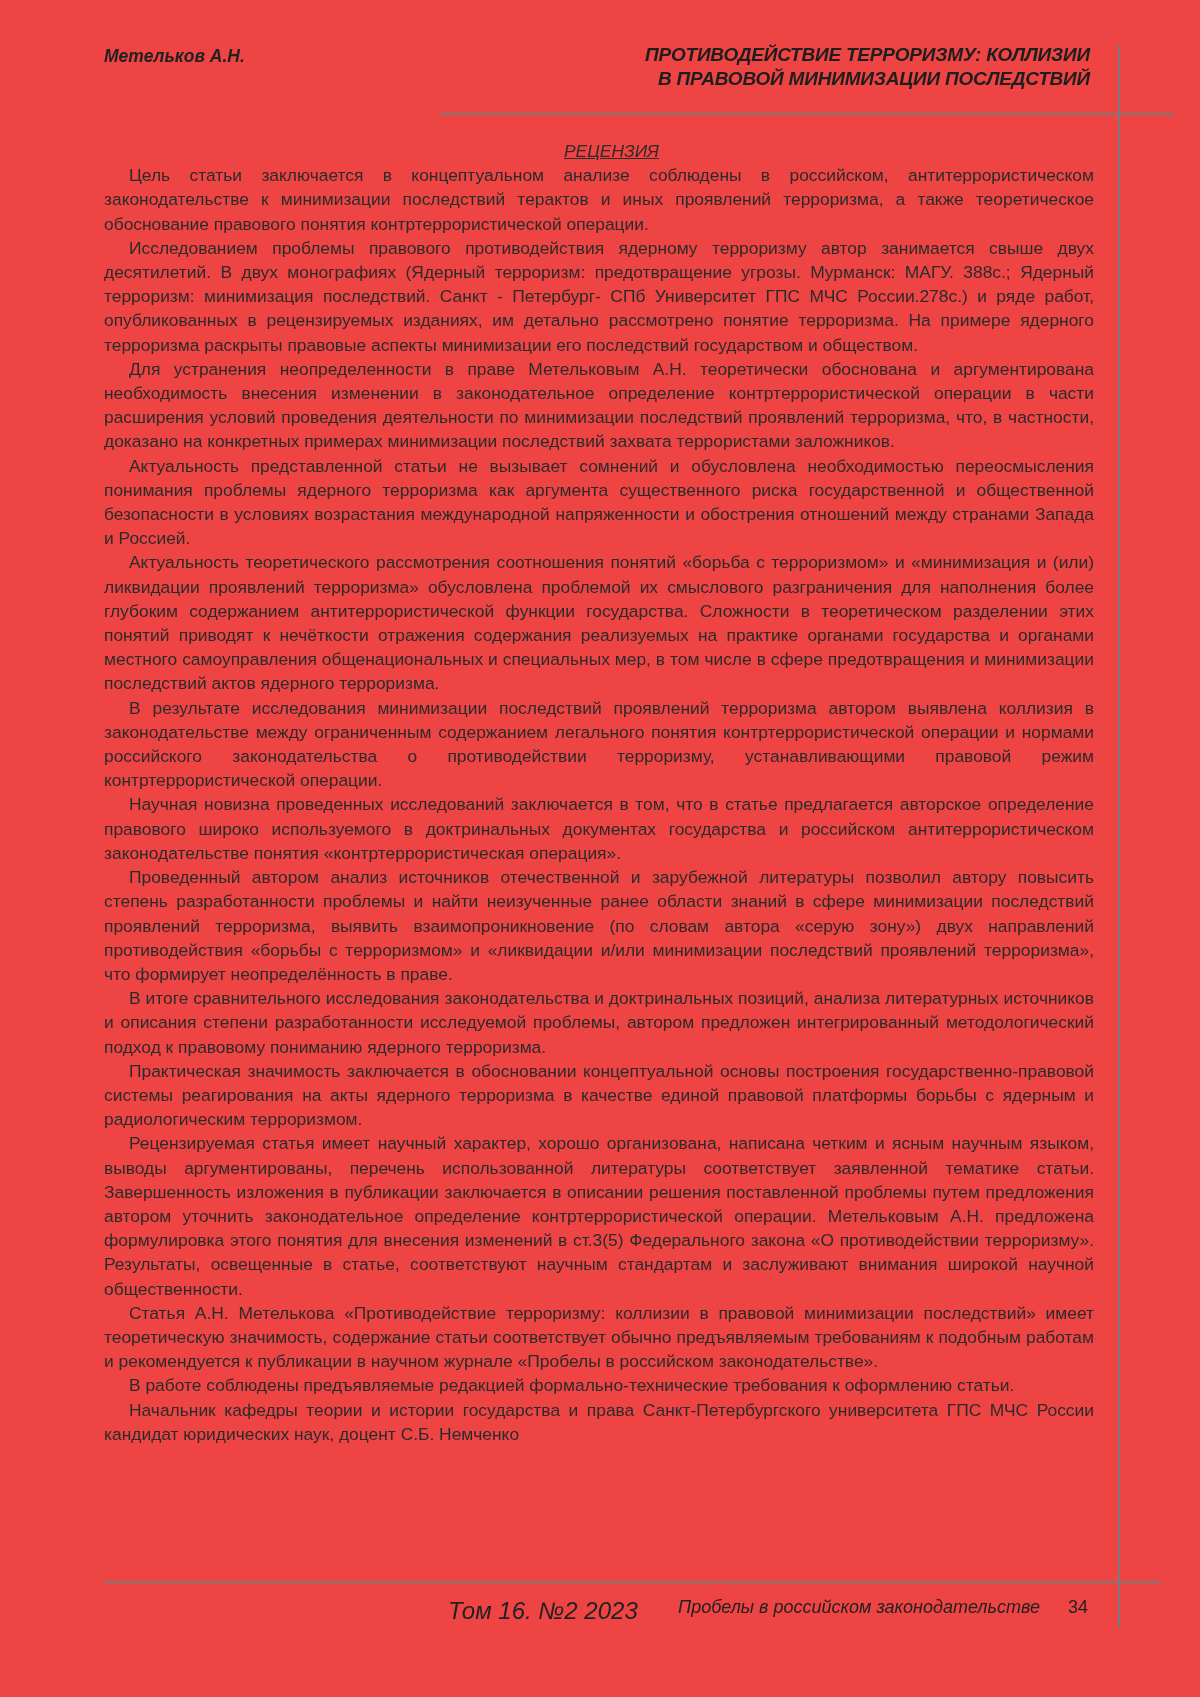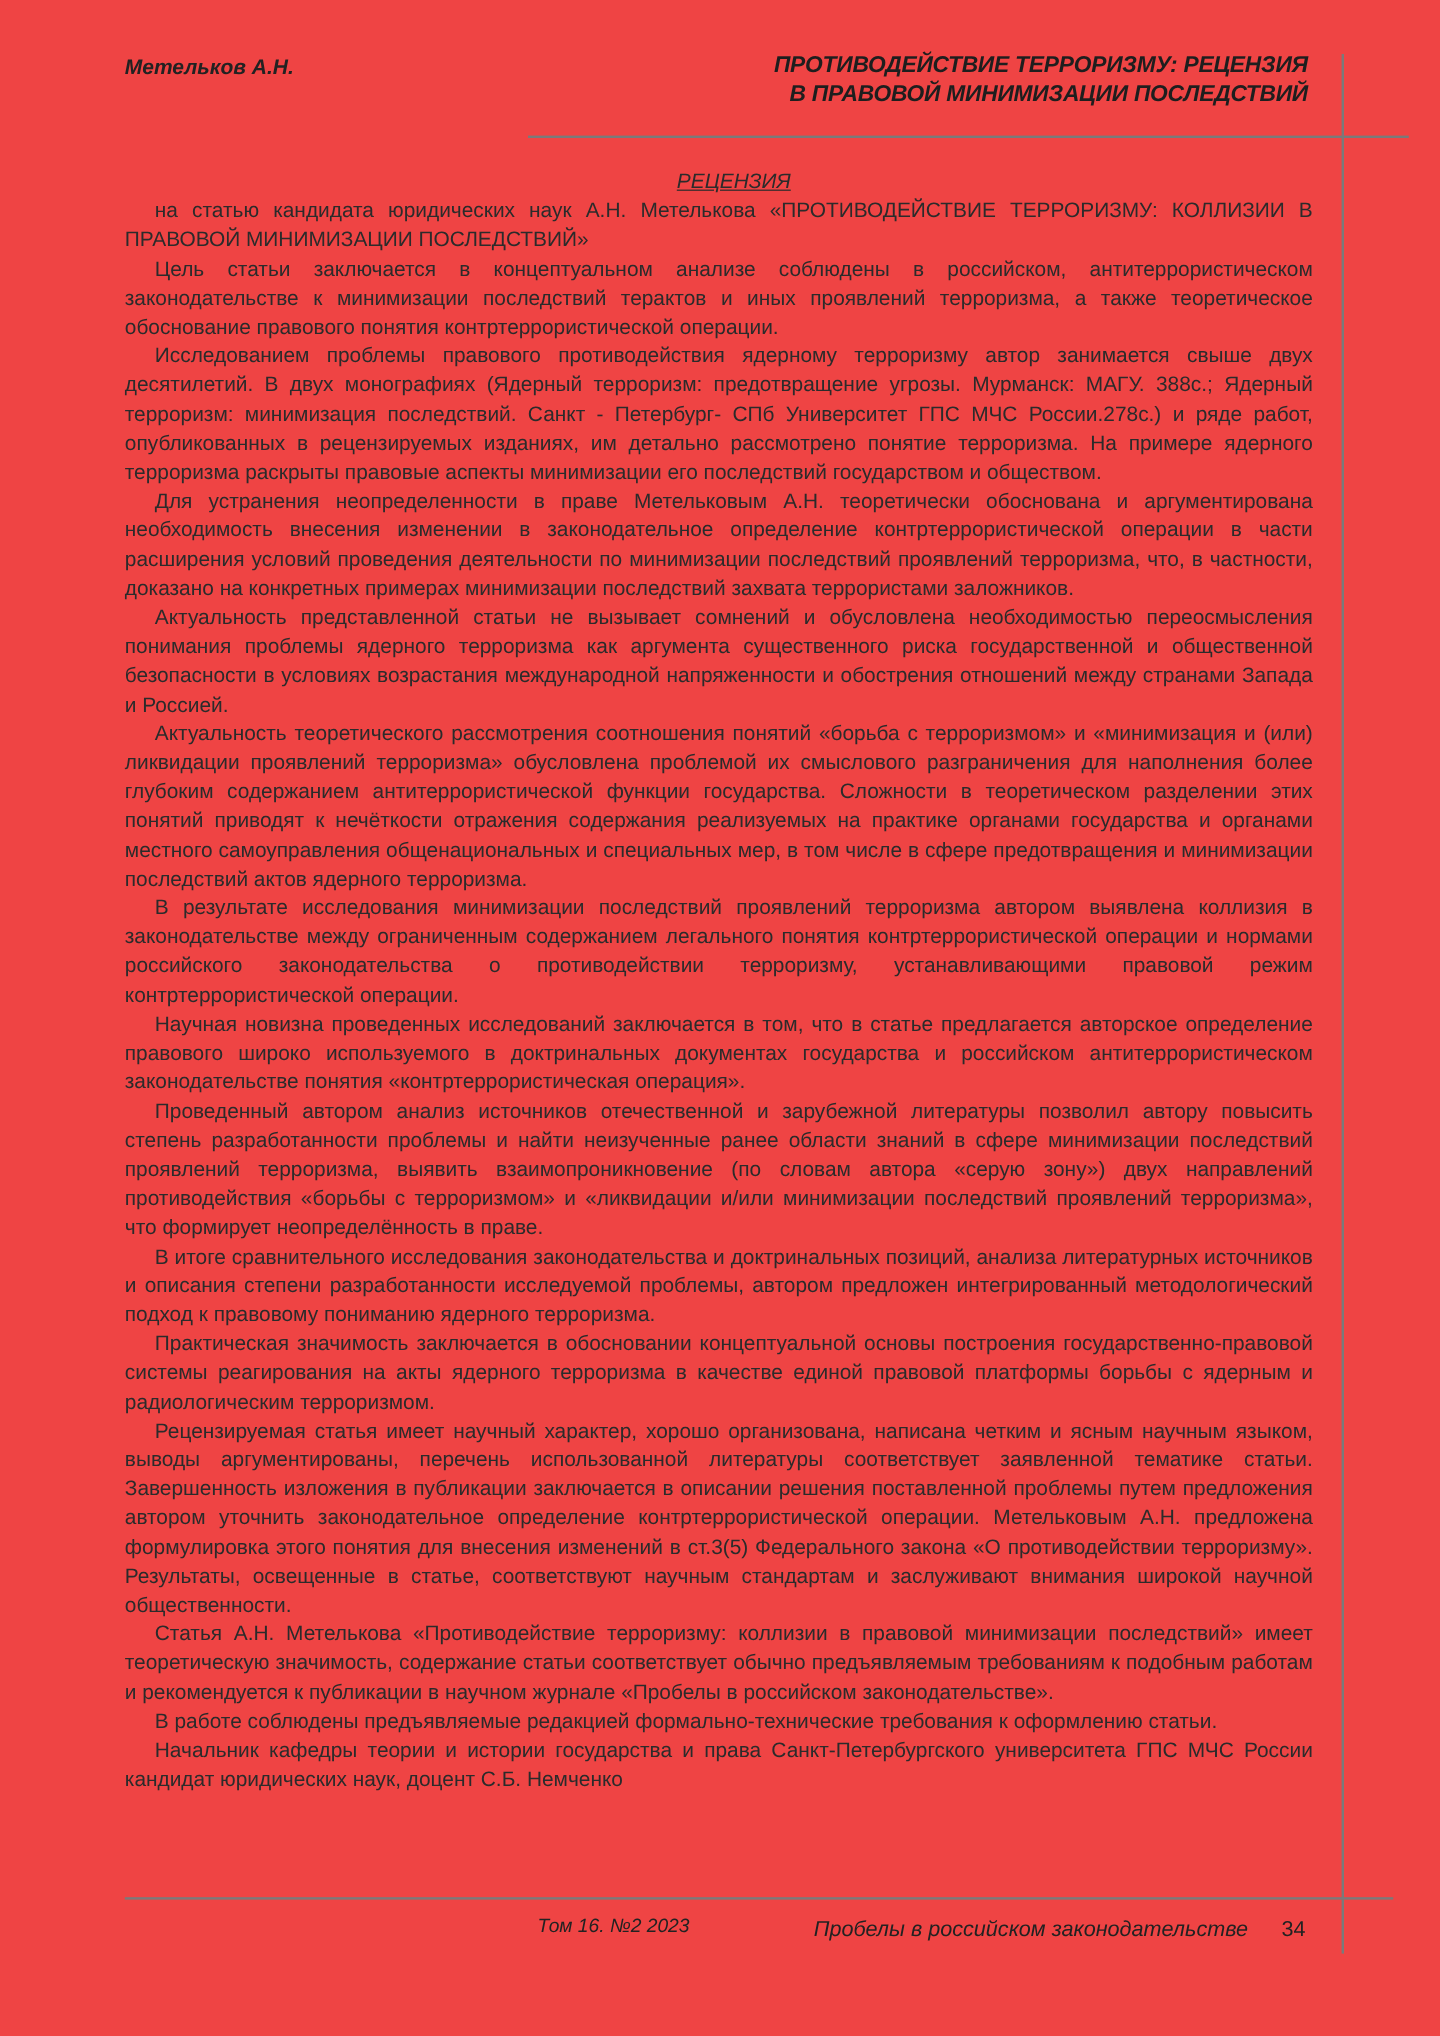--- a/index.html
+++ b/index.html
@@ -73,21 +73,21 @@
     left: 104px; top: 1594px;
     font-style: italic;
     font-size: 17.5px;
     line-height: 28px;
     color: #222222;
   }
   .footer-volume {
     position: absolute;
     left: 448px; top: 1597px;
     font-style: italic;
-    font-size: 16px;
+    font-size: 24px;
     color: #222222;
   }
   .footer-journal {
     position: absolute;
     right: 160px; top: 1597px;
     font-style: italic;
     font-size: 18px;
     color: #222222;
   }
   .footer-page {
@@ -99,31 +99,30 @@
   }
 </style>
 </head>
 <body>
 
 <div class="page">
 
   <div class="header-author">Метельков А.Н.</div>
 
   <div class="header-title">
-    <div>ПРОТИВОДЕЙСТВИЕ ТЕРРОРИЗМУ: РЕЦЕНЗИЯ</div>
+    <div>ПРОТИВОДЕЙСТВИЕ ТЕРРОРИЗМУ: КОЛЛИЗИИ</div>
     <div>В ПРАВОВОЙ МИНИМИЗАЦИИ ПОСЛЕДСТВИЙ</div>
   </div>
 
   <div class="header-rule"></div>
   <div class="vert-rule"></div>
 
   <div class="body-text">
     <p class="review-heading">РЕЦЕНЗИЯ</p>
     <div>
-        <p>на статью кандидата юридических наук А.Н. Метелькова «ПРОТИВОДЕЙСТВИЕ ТЕРРОРИЗМУ: КОЛЛИЗИИ В ПРАВОВОЙ МИНИМИЗАЦИИ ПОСЛЕДСТВИЙ»</p>
         <p>Цель статьи заключается в концептуальном анализе соблюдены в российском, антитеррористическом законодательстве к минимизации последствий терактов и иных проявлений терроризма, а также теоретическое обоснование правового понятия контртеррористической операции.</p>
         <p>Исследованием проблемы правового противодействия ядерному терроризму автор занимается свыше двух десятилетий. В двух монографиях (Ядерный терроризм: предотвращение угрозы. Мурманск: МАГУ. 388с.; Ядерный терроризм: минимизация последствий. Санкт - Петербург- СПб Университет ГПС МЧС России.278с.) и ряде работ, опубликованных в рецензируемых изданиях, им детально рассмотрено понятие терроризма. На примере ядерного терроризма раскрыты правовые аспекты минимизации его последствий государством и обществом.</p>
         <p>Для устранения неопределенности в праве Метельковым А.Н. теоретически обоснована и аргументирована необходимость внесения изменении в законодательное определение контртеррористической операции в части расширения условий проведения деятельности по минимизации последствий проявлений терроризма, что, в частности, доказано на конкретных примерах минимизации последствий захвата террористами заложников.</p>
         <p>Актуальность представленной статьи не вызывает сомнений и обусловлена необходимостью переосмысления понимания проблемы ядерного терроризма как аргумента существенного риска государственной и общественной безопасности в условиях возрастания международной напряженности и обострения отношений между странами Запада и Россией.</p>
         <p>Актуальность теоретического рассмотрения соотношения понятий «борьба с терроризмом» и «минимизация и (или) ликвидации проявлений терроризма» обусловлена проблемой их смыслового разграничения для наполнения более глубоким содержанием антитеррористической функции государства. Сложности в теоретическом разделении этих понятий приводят к нечёткости отражения содержания реализуемых на практике органами государства и органами местного самоуправления общенациональных и специальных мер, в том числе в сфере предотвращения и минимизации последствий актов ядерного терроризма.</p>
         <p>В результате исследования минимизации последствий проявлений терроризма автором выявлена коллизия в законодательстве между ограниченным содержанием легального понятия контртеррористической операции и нормами российского законодательства о противодействии терроризму, устанавливающими правовой режим контртеррористической операции.</p>
         <p>Научная новизна проведенных исследований заключается в том, что в статье предлагается авторское определение правового широко используемого в доктринальных документах государства и российском антитеррористическом законодательстве понятия «контртеррористическая операция».</p>
         <p>Проведенный автором анализ источников отечественной и зарубежной литературы позволил автору повысить степень разработанности проблемы и найти неизученные ранее области знаний в сфере минимизации последствий проявлений терроризма, выявить взаимопроникновение (по словам автора «серую зону») двух направлений противодействия «борьбы с терроризмом» и «ликвидации и/или минимизации последствий проявлений терроризма», что формирует неопределённость в праве.</p>
         <p>В итоге сравнительного исследования законодательства и доктринальных позиций, анализа литературных источников и описания степени разработанности исследуемой проблемы, автором предложен интегрированный методологический подход к правовому пониманию ядерного терроризма.</p>
         <p>Практическая значимость заключается в обосновании концептуальной основы построения государственно-правовой системы реагирования на акты ядерного терроризма в качестве единой правовой платформы борьбы с ядерным и радиологическим терроризмом.</p>

